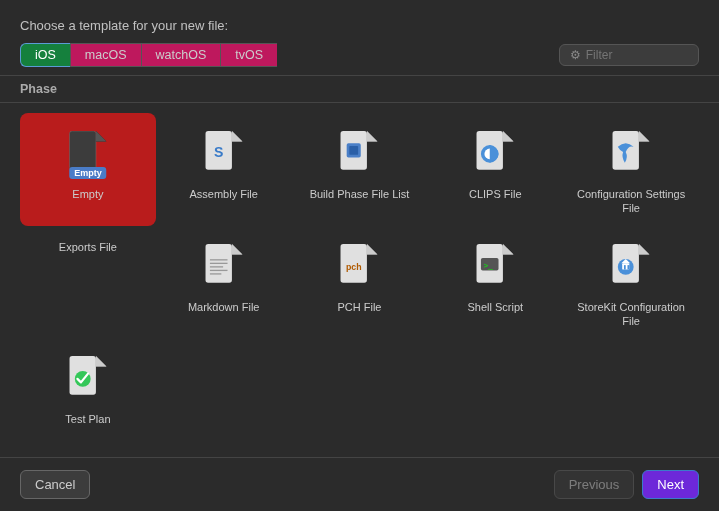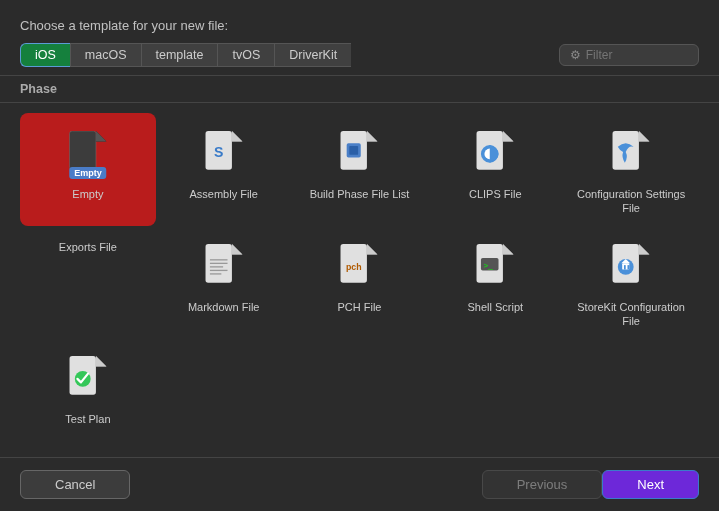--- a/index.html
+++ b/index.html
@@ -30,21 +30,21 @@
       display: flex;
       align-items: center;
       padding: 0 20px 8px;
       gap: 0;
     }
 
     .tab {
       padding: 4px 14px;
       font-size: 12.5px;
       color: #ccc;
-      background: #404040;
+      background: #be185d;
       border: 1px solid #555;
       cursor: pointer;
       border-right: none;
     }
     .tab:first-child { border-radius: 6px 0 0 6px; }
     .tab:last-child { border-radius: 0 6px 6px 0; border-right: 1px solid #555; }
     .tab.active {
       background: #15803d;
       border-color: #5b9bd5;
       color: #fff;
@@ -128,21 +128,21 @@
     .footer {
       display: flex;
       align-items: center;
       justify-content: space-between;
       padding: 12px 20px;
       background: #2b2b2b;
       border-top: 1px solid #444;
     }
 
     .btn {
-      padding: 6px 34px;
+      padding: 6px 14px;
       border-radius: 6px;
       font-size: 13px;
       cursor: pointer;
       border: 1px solid #666;
       background: #3c3c3c;
       color: #ccc;
     }
 
     .btn.primary {
       background: #6d28d9;
@@ -151,21 +151,21 @@
       font-weight: 500;
     }
 
     .btn:disabled, .btn.disabled {
       opacity: 0.5;
       cursor: default;
     }
 
     .footer-right {
       display: flex;
-      gap: 0;
+      gap: 8px;
     }
     .section-divider {
       height: 1px;
       background: #444;
       margin: 0 0;
     }
 
     .section-row {
       display: flex;
       align-items: center;
@@ -180,23 +180,22 @@
 
 <div class="dialog">
 
   <div class="header">
     <span>Choose a template for your new file:</span>
   </div>
 
   <div class="tabs-bar">
     <div class="tab active">iOS</div>
     <div class="tab">macOS</div>
-    <div class="tab">template</div>
+    <div class="tab">watchOS</div>
     <div class="tab">tvOS</div>
-    <div class="tab">DriverKit</div>
 
     <div class="filter-box">
       <span class="filter-icon">⚙</span>
       <input type="text" placeholder="Filter" style="">
     </div>
   </div>
 
   <div class="content-area">
 
     <div class="section-divider"></div>

